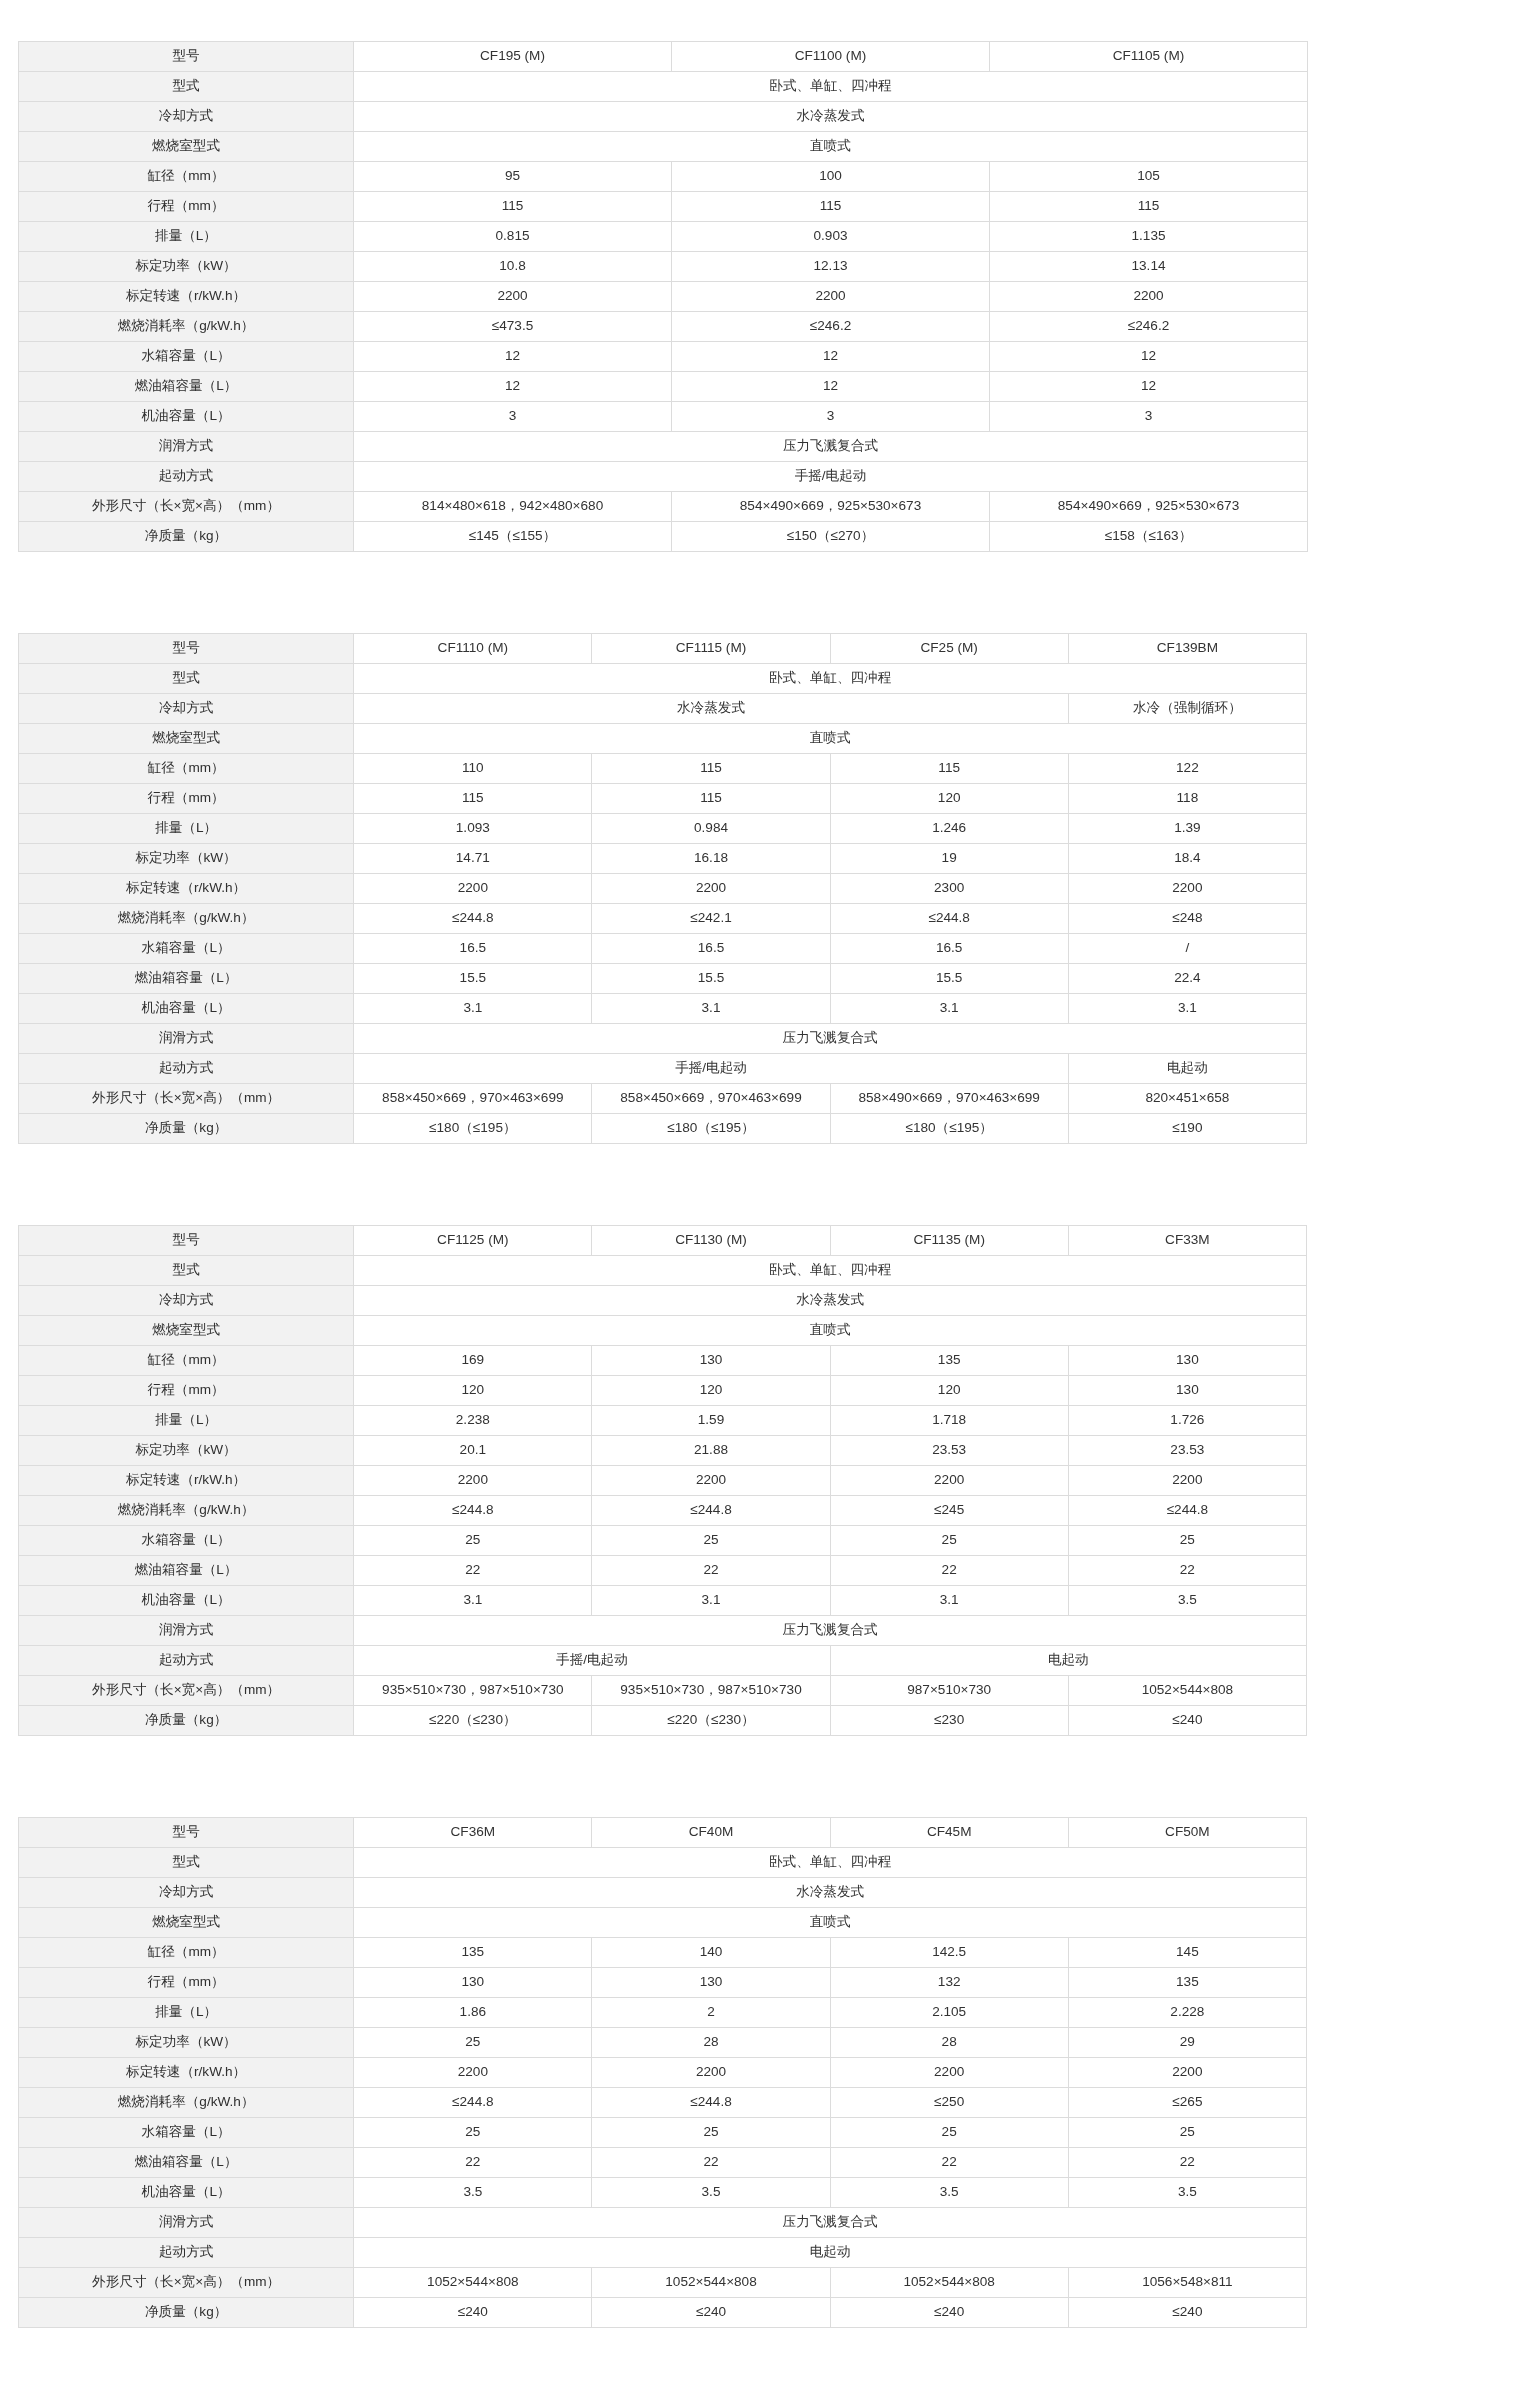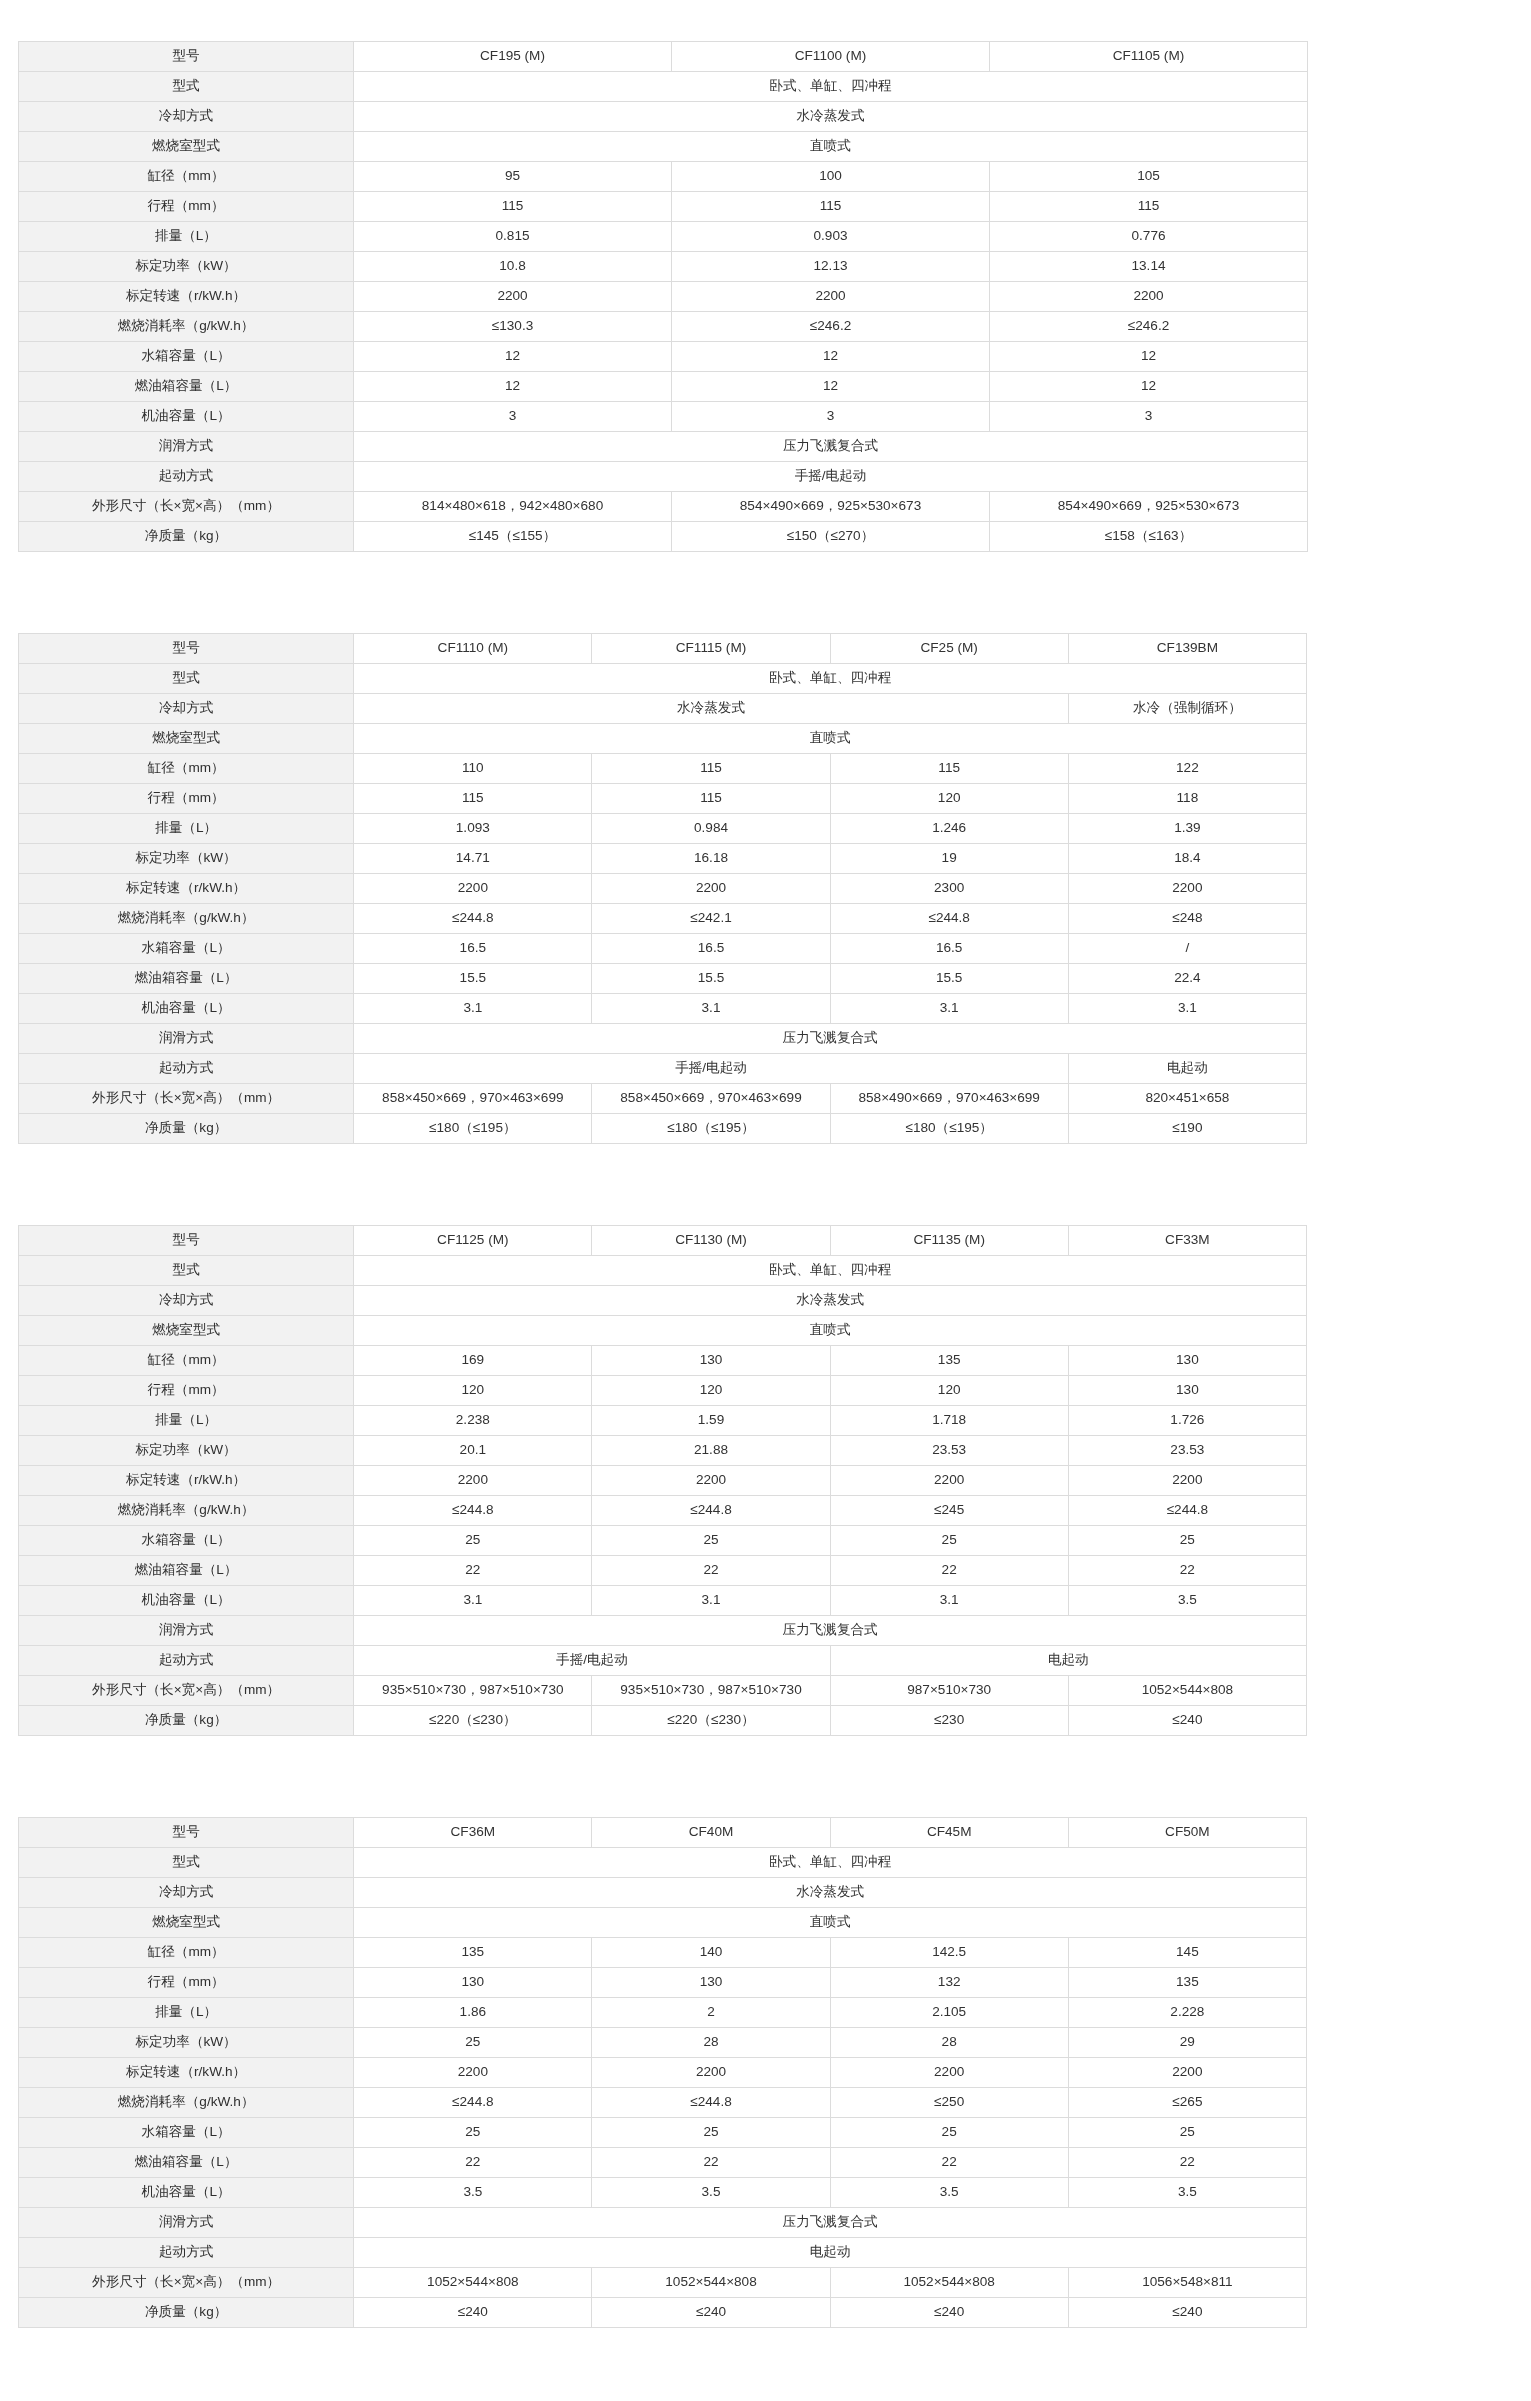--- a/index.html
+++ b/index.html
@@ -94,37 +94,37 @@
             <tr>
               <td class="label">行程（mm）</td>
               <td class="val">115</td>
               <td class="val">115</td>
               <td class="val">115</td>
             </tr>
             <tr>
               <td class="label">排量（L）</td>
               <td class="val">0.815</td>
               <td class="val">0.903</td>
-              <td class="val">0.776</td>
+              <td class="val">1.135</td>
             </tr>
             <tr>
               <td class="label">标定功率（kW）</td>
               <td class="val">10.8</td>
               <td class="val">12.13</td>
               <td class="val">13.14</td>
             </tr>
             <tr>
               <td class="label">标定转速（r/kW.h）</td>
               <td class="val">2200</td>
               <td class="val">2200</td>
               <td class="val">2200</td>
             </tr>
             <tr>
               <td class="label">燃烧消耗率（g/kW.h）</td>
-              <td class="val">≤130.3</td>
+              <td class="val">≤473.5</td>
               <td class="val">≤246.2</td>
               <td class="val">≤246.2</td>
             </tr>
             <tr>
               <td class="label">水箱容量（L）</td>
               <td class="val">12</td>
               <td class="val">12</td>
               <td class="val">12</td>
             </tr>
             <tr>

